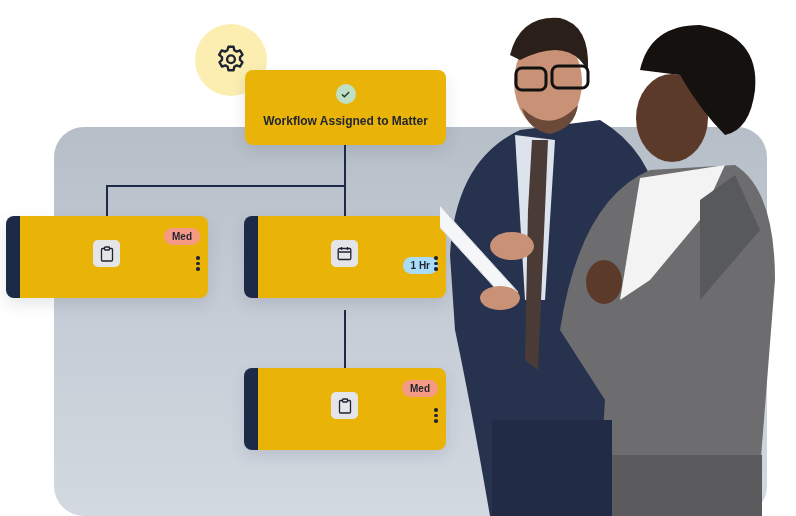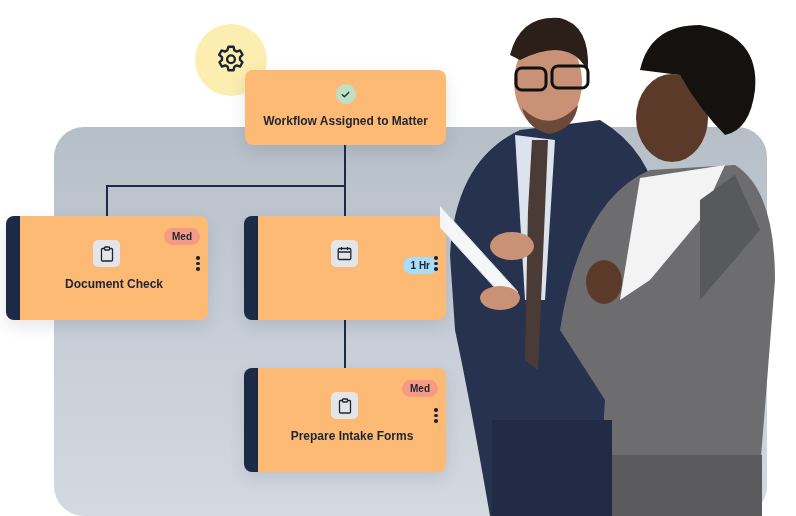--- a/index.html
+++ b/index.html
@@ -2,22 +2,22 @@
 <html><head>
 <meta charset="utf-8">
 <style>
   html, body { margin: 0; padding: 0; }
   body { width: 796px; height: 516px; position: relative; overflow: hidden; background: #ffffff; font-family: "Liberation Sans", sans-serif; }
   .panel { position: absolute; left: 54px; top: 127px; width: 713px; height: 389px; border-radius: 30px;
            background: linear-gradient(180deg, #b6bec8 0%, #c6cdd6 50%, #d3d9e0 100%); }
   .line { position: absolute; background: #1c2a48; }
   .gear-circle { position: absolute; left: 195px; top: 24px; width: 72px; height: 72px; border-radius: 50%; background: #fbeeb0;
                  display: flex; align-items: center; justify-content: center; }
-  .card { position: absolute; background: #fdba74; border-radius: 8px; box-shadow: 0 6px 16px rgba(40,50,70,0.12); box-sizing: border-box; }
-  .card.task { height: 104px; width: 202px; border-left: 14px solid #1c2a48; }
+  .card { position: absolute; background: #eab308; border-radius: 8px; box-shadow: 0 6px 16px rgba(40,50,70,0.12); box-sizing: border-box; }
+  .card.task { height: 82px; width: 202px; border-left: 14px solid #1c2a48; }
   .card .title { position: absolute; left: 0; right: 0; text-align: center; font-weight: 700; font-size: 12px; color: #1f2433; }
   .icon-box { position: absolute; width: 27px; height: 27px; border-radius: 5px; background: #e4e5e8; display: flex; align-items: center; justify-content: center; }
   .badge { position: absolute; top: 12px; right: 8px; height: 17px; padding: 0 8px; border-radius: 9px; font-size: 10px; font-weight: 700;
            color: #1f2433; display: flex; align-items: center; }
   .kebab { position: absolute; right: 8px; top: 40px; width: 4px; display: flex; flex-direction: column; gap: 2px; cursor: pointer; }
   .kebab span { width: 3.5px; height: 3.5px; border-radius: 50%; background: #1f2433; display: block; }
   .check-dot { position: absolute; left: 50%; top: 14px; transform: translateX(-50%); width: 20px; height: 20px; border-radius: 50%; background: #bfe0c6;
                display: flex; align-items: center; justify-content: center; }
   .photo { position: absolute; left: 440px; top: 0; width: 356px; height: 516px; }
 </style>
@@ -53,21 +53,20 @@
         <rect x="1.5" y="2.5" width="11" height="12.5" rx="1"></rect>
         <rect x="4.5" y="1" width="5" height="3" rx="0.7" fill="#e4e5e8"></rect>
       </svg>
   </div>
   <div class="badge" style="background:#f59a84;">Med</div>
   <div class="kebab">
       <span></span>
       <span></span>
       <span></span>
     </div>
-  <div class="title" style="top:61px;">Document Check</div>
 </div>
 
 <div class="card task" style="left:244px; top:216px;">
   <div class="icon-box" style="left:73px; top:24px;">
     <svg width="15" height="15" viewBox="0 0 15 15" fill="none" stroke="#1f2433" stroke-width="1.3">
         <rect x="1.2" y="2.5" width="12.6" height="11" rx="1.2"></rect>
         <path d="M1.2 6h12.6M4.5 1v3M10.5 1v3"></path>
       </svg>
   </div>
   <div class="badge" style="background:#a8dcf7;margin-top:29px;">1 Hr</div>
@@ -84,21 +83,20 @@
         <rect x="1.5" y="2.5" width="11" height="12.5" rx="1"></rect>
         <rect x="4.5" y="1" width="5" height="3" rx="0.7" fill="#e4e5e8"></rect>
       </svg>
   </div>
   <div class="badge" style="background:#f59a84;">Med</div>
   <div class="kebab">
       <span></span>
       <span></span>
       <span></span>
     </div>
-  <div class="title" style="top:61px;">Prepare Intake Forms</div>
 </div>
 
 <svg class="photo" viewBox="440 0 356 516">
 
   <path d="M450 255 Q455 160 520 130 L600 120 Q650 150 660 210 L640 516 L490 516 Q470 400 455 330 Z" fill="#27324f"></path>
   <path d="M515 135 L555 140 L545 300 L525 300 Z" fill="#dde3ec"></path>
   <path d="M532 140 L548 140 L545 210 L538 370 L525 360 L528 210 Z" fill="#4a3b36"></path>
 
   <ellipse cx="548" cy="82" rx="34" ry="48" fill="#c99276"></ellipse>
   <path d="M510 55 Q520 15 560 18 Q590 25 588 70 L580 60 Q560 40 520 60 Z" fill="#2b2019"></path>

